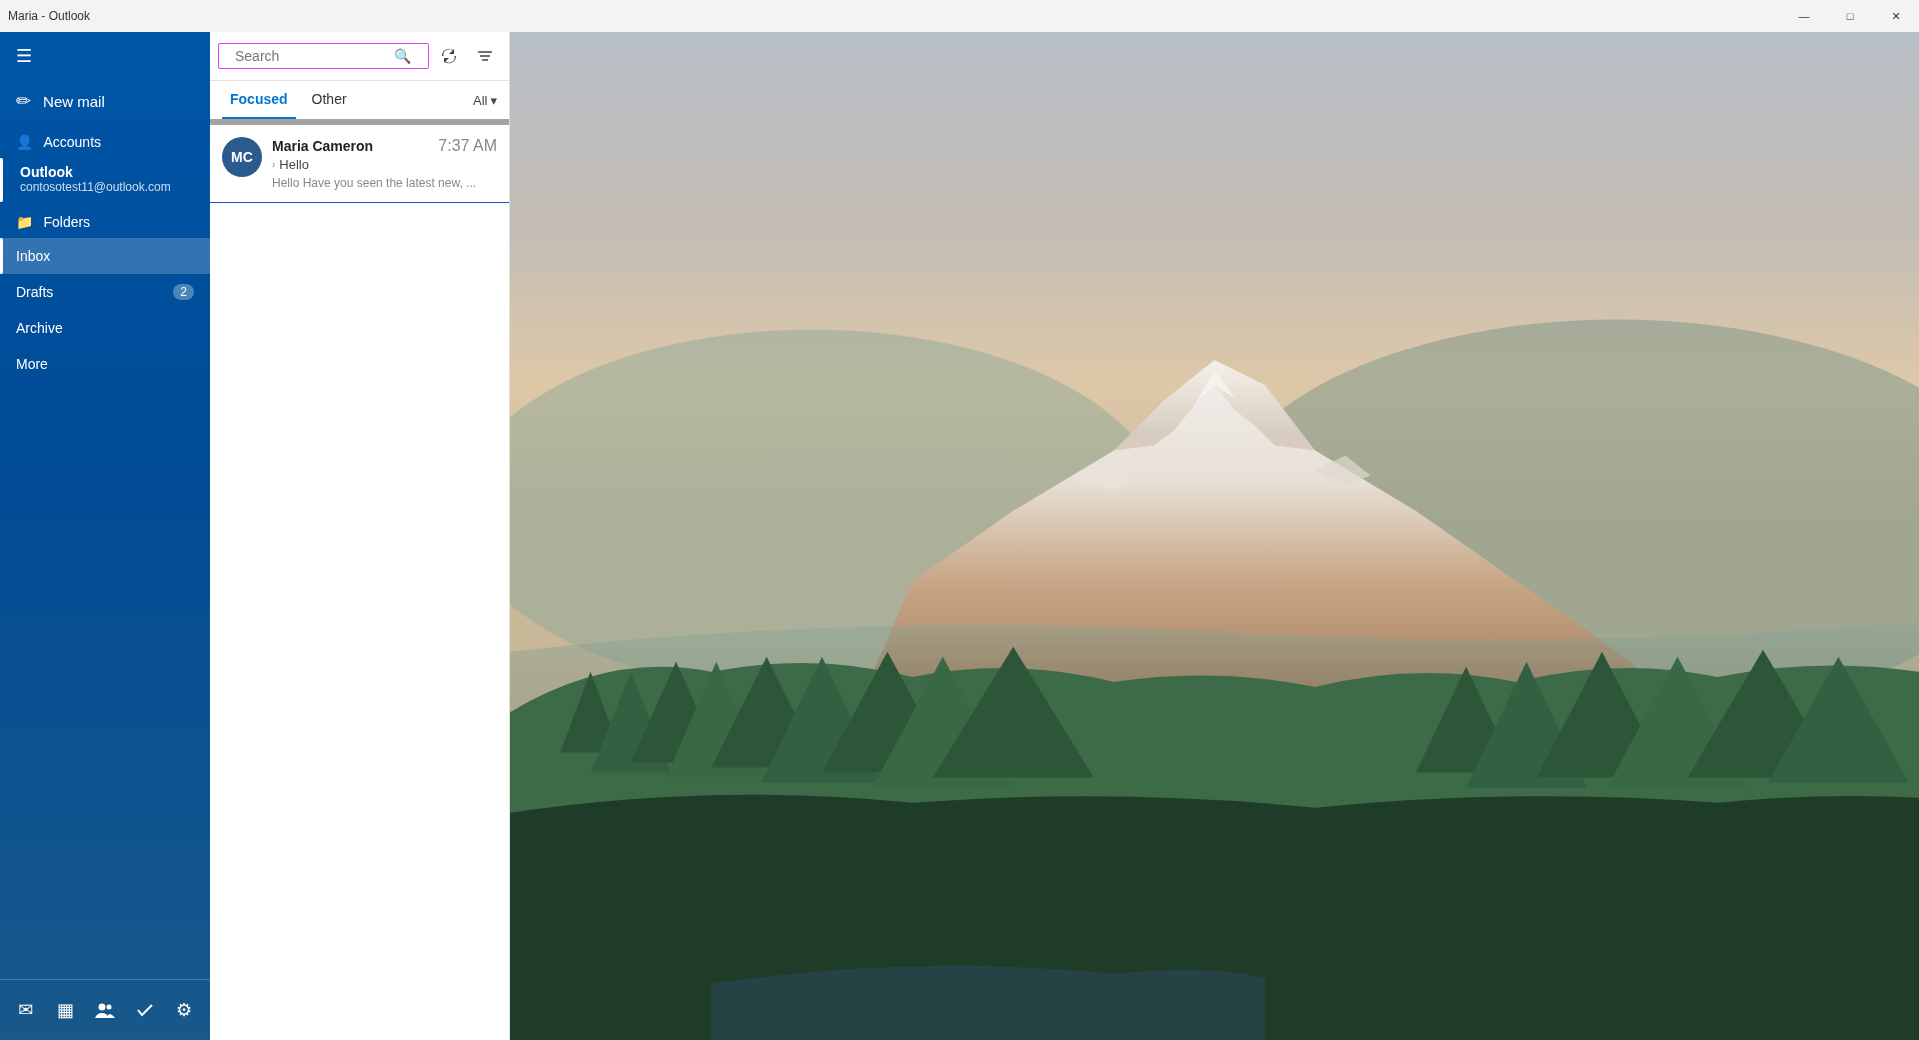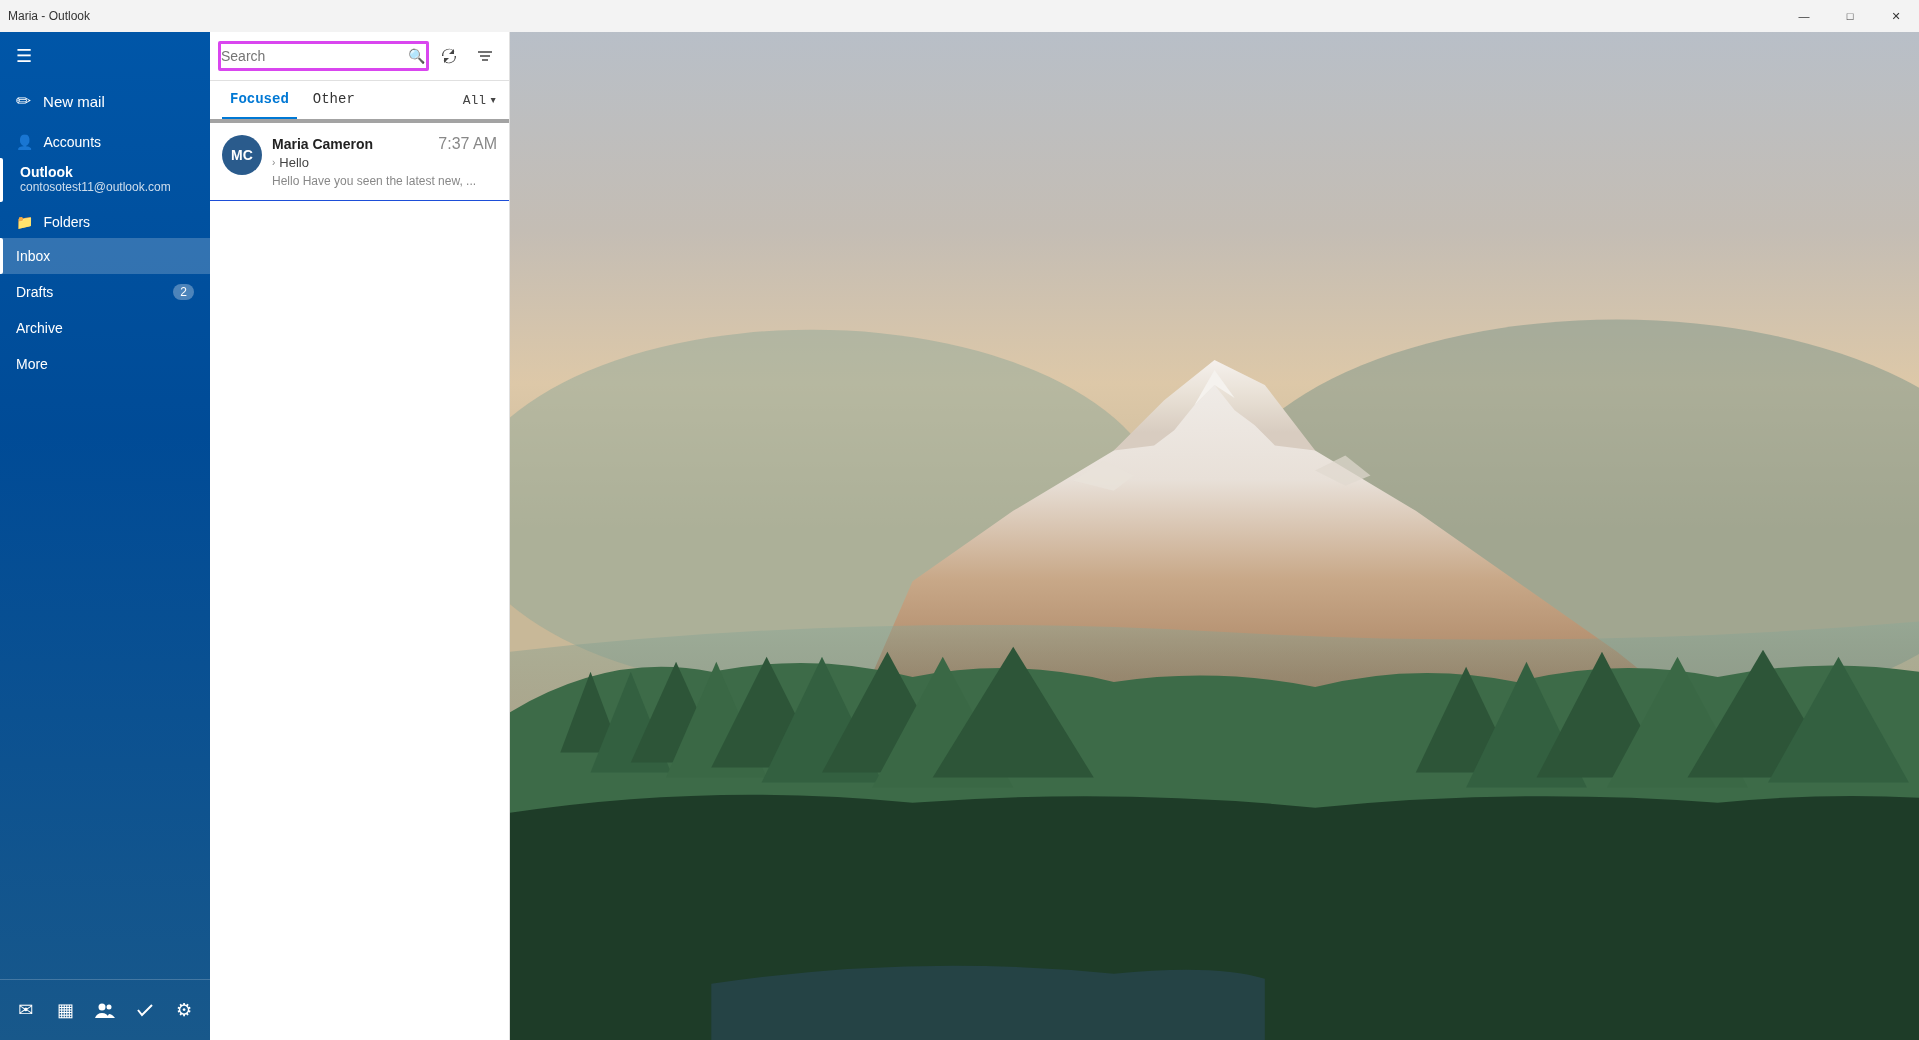--- a/index.html
+++ b/index.html
@@ -211,23 +211,23 @@
       display: flex;
       align-items: center;
       padding: 8px 8px;
       border-bottom: 1px solid #e0e0e0;
       gap: 4px;
     }
     .search-input-wrap {
       flex: 1;
       display: flex;
       align-items: center;
-      border: 3px solid #d946ef;
+      border: 1px solid #d946ef;
       border-radius: 2px;
-      padding: 4px 0;
+      padding: 4px 16px;
       gap: 16px;
     }
     .search-input {
       border: none;
       outline: none;
       font-size: 14px;
       width: 100%;
       color: #333;
     }
     .search-icon-btn {
@@ -244,23 +244,22 @@
       color: #444;
       border-radius: 2px;
       font-size: 16px;
     }
 
     
     .tabs-row {
       display: flex;
       align-items: center;
       padding: 0 12px;
-      border-bottom: 4px solid #a3a3a3;
-      flex-shrink: 0;
-      font-family: Liberation Mono, monospace;
+      border-bottom: 6px solid #a3a3a3;
+      flex-shrink: 0;
     }
     .tab {
       padding: 10px 8px;
       font-size: 14px;
       color: #333;
       cursor: pointer;
       border-bottom: 2px solid transparent;
       margin-right: 8px;
     }
     .tab.active {

